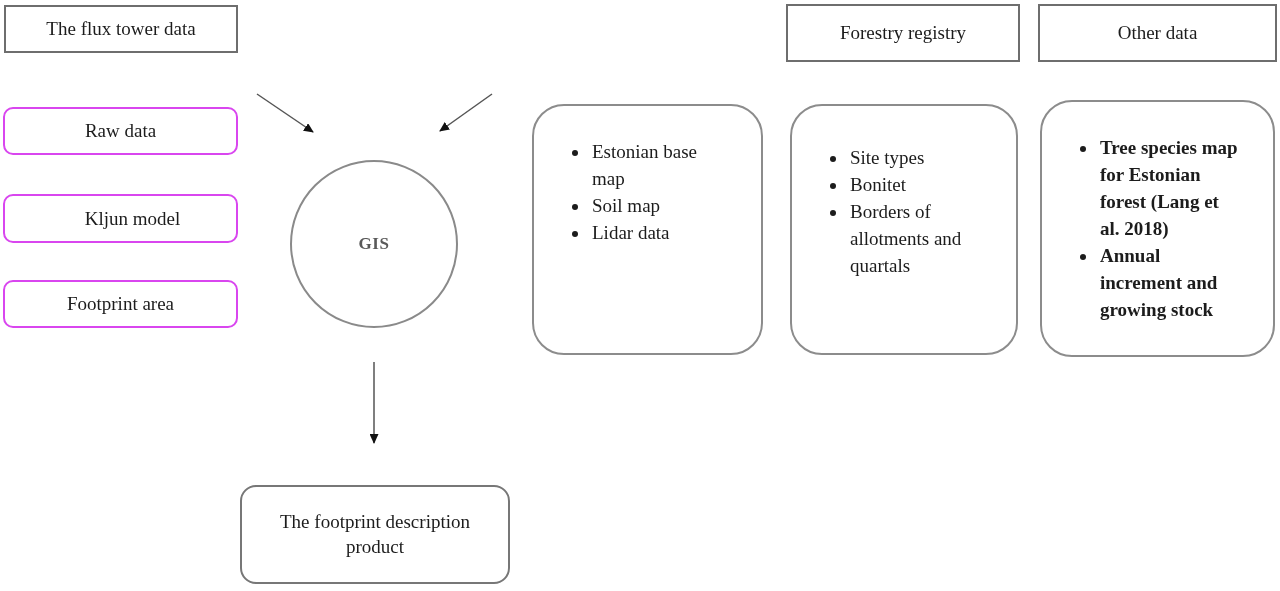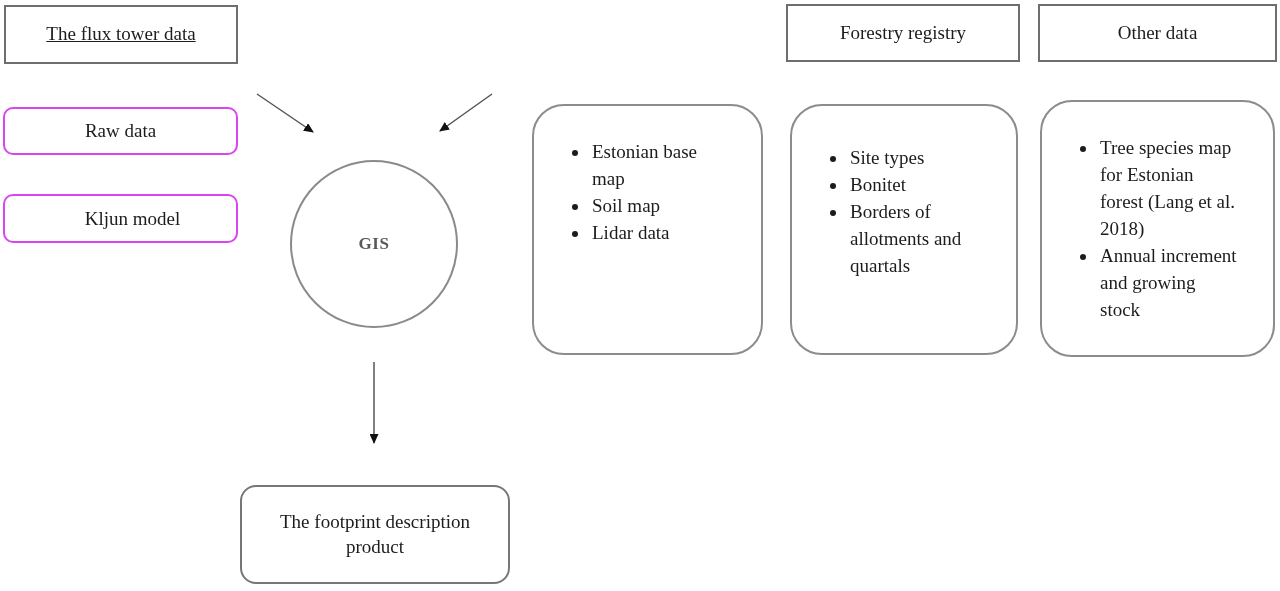--- a/index.html
+++ b/index.html
@@ -62,32 +62,35 @@
     <defs>
       <marker id="ah" markerWidth="11" markerHeight="9" refX="9" refY="4.5" orient="auto" markerUnits="userSpaceOnUse">
         <path d="M0,0 L10,4.5 L0,9 Z" fill="#111111"></path>
       </marker>
     </defs>
     <line x1="257" y1="94" x2="313" y2="132" stroke="#555555" stroke-width="1.5" marker-end="url(#ah)"></line>
     <line x1="492" y1="94" x2="440" y2="131" stroke="#555555" stroke-width="1.5" marker-end="url(#ah)"></line>
     <line x1="374" y1="362" x2="374" y2="443" stroke="#555555" stroke-width="1.5" marker-end="url(#ah)"></line>
   </svg>
 
-  <div class="node rect-box" style="left:4px; top:5px; width:234px; height:59px;text-decoration:underline;">
+  <div class="node rect-box" style="left:4px; top:5px; width:234px; height:48px;">
     <span>The flux tower data</span>
   </div>
 
   <div class="node rounded-box" style="left:3px; top:107px; width:235px; height:48px;">
     <span>Raw data</span>
   </div>
 
   <div class="node rounded-box" style="left:3px; top:194px; width:235px; height:49px;padding-left:24px;">
     <span>Kljun model</span>
   </div>
 
+  <div class="node rounded-box" style="left:3px; top:280px; width:235px; height:48px;">
+    <span>Footprint area</span>
+  </div>
 
   <div class="node circle" style="left:290px; top:160px; width:168px; height:168px;font-family:Liberation Serif, serif;">
     <span>GIS</span>
   </div>
 
 
   <div class="node rect-box" style="left:786px; top:4px; width:234px; height:58px;">
     <span>Forestry registry</span>
   </div>
 
@@ -104,21 +107,21 @@
   </div>
 
   <div class="node content-box" style="left:790px; top:104px; width:228px; height:251px; padding-top:38px;">
     <ul>
       <li>Site types</li>
       <li>Bonitet</li>
       <li>Borders of allotments and quartals</li>
     </ul>
   </div>
 
-  <div class="node content-box" style="left:1040px; top:100px; width:235px; height:257px;">
+  <div class="node content-box" style="left:1040px; top:100px; width:235px; height:257px;font-weight:bold;">
     <ul>
       <li>Tree species map for Estonian forest (Lang et al. 2018)</li>
       <li>Annual increment and growing stock</li>
     </ul>
   </div>
 
   <div class="node rect-box" style="left:240px; top:485px; width:270px; height:99px; border-color:#777777; padding:0 20px;border-radius:16px;">
     <span>The footprint description product</span>
   </div>
 

